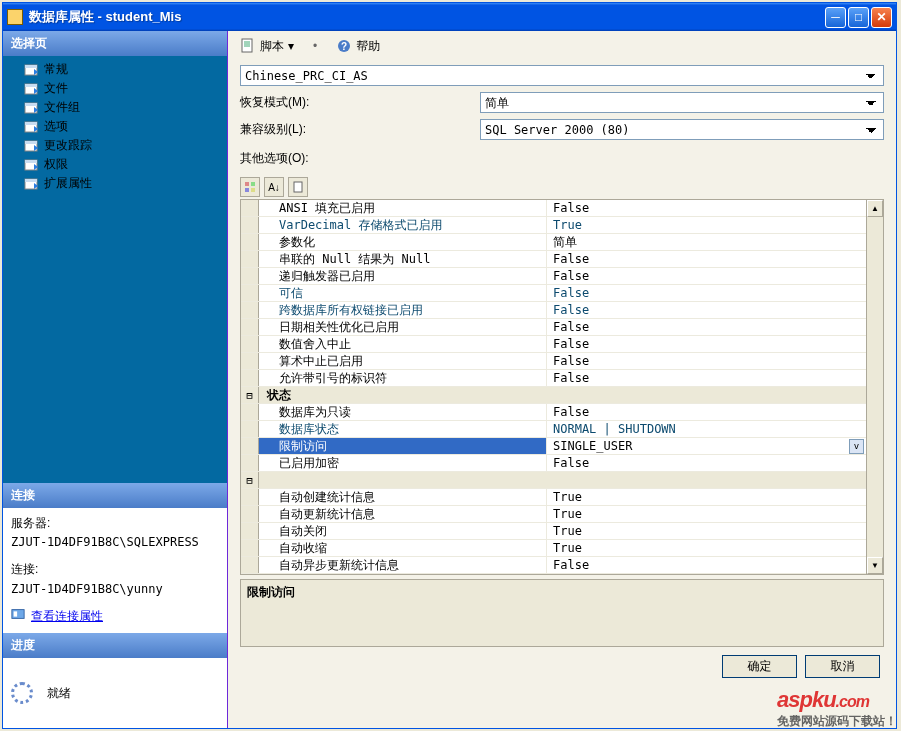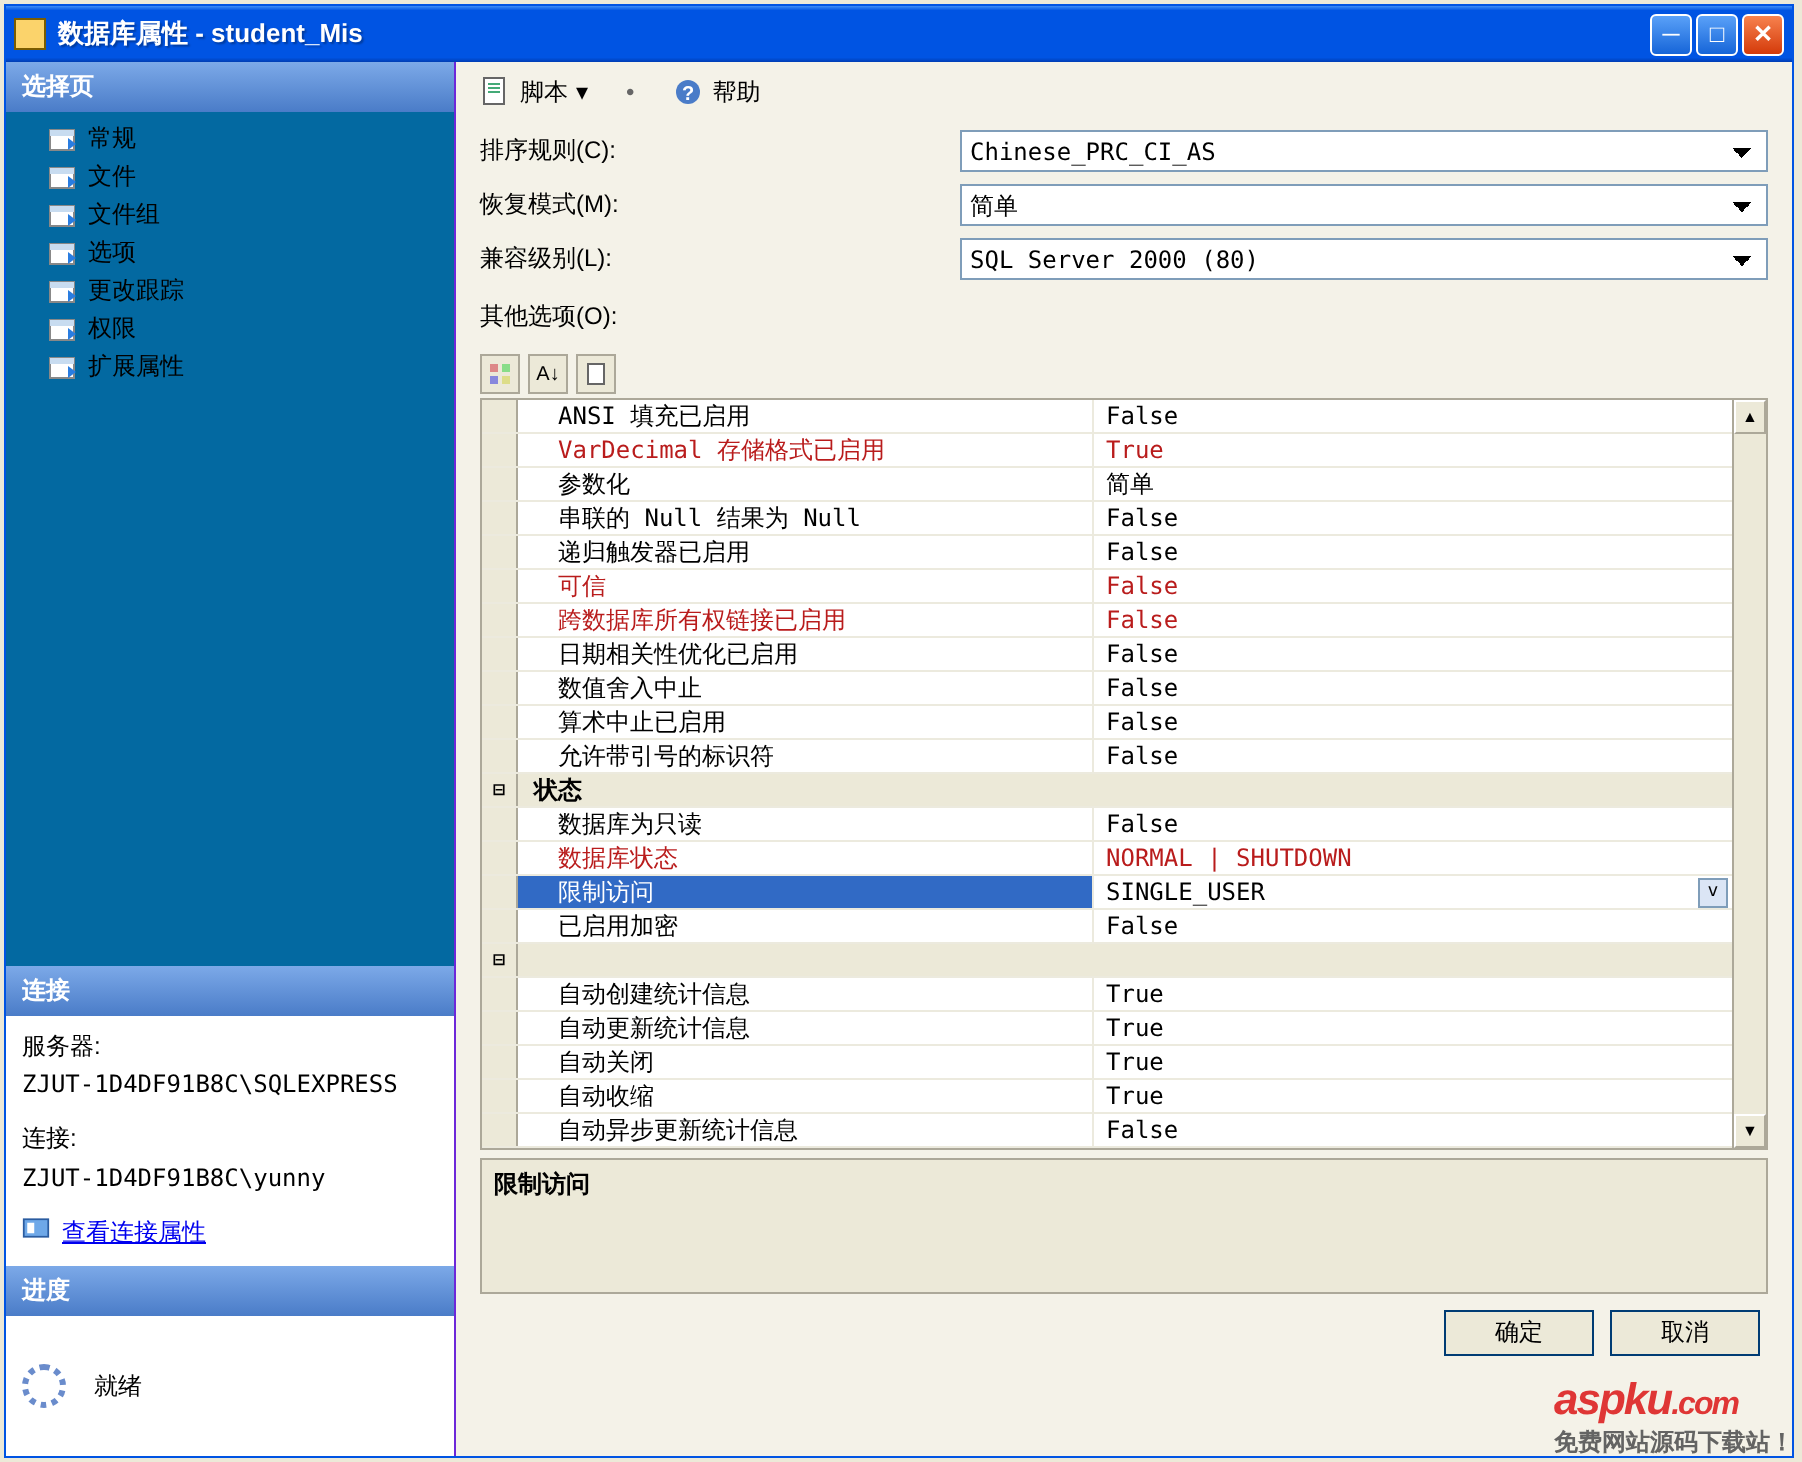--- a/index.html
+++ b/index.html
@@ -37,21 +37,21 @@
 .grid-tb-btn { width:20px; height:20px; border:1px solid #aca899; background:#ece9d8; display:flex; align-items:center; justify-content:center; cursor:pointer; font-size:10px;}
 .grid-wrap { margin: 0 8px; border: 1px solid #aca899; background: #fff; height: 376px; display: flex; }
 .grid-body { flex: 1; overflow: hidden; font-family: "SimSun", monospace; }
 .grid-row { display: flex; height: 17px; line-height: 17px; border-bottom: 1px solid #eceade; }
 .grid-row .gutter { width: 18px; background: #ece9d8; border-right: 1px solid #aca899; text-align: center; color: #000; font-size:10px;}
 .grid-row .prop { flex: 0 0 288px; padding-left: 8px; border-right: 1px solid #eceade; white-space: nowrap; overflow:hidden;}
 .grid-row .val { flex: 1; padding-left: 6px; font-family: monospace; white-space: nowrap; position:relative;}
 .grid-row.indent .prop { padding-left: 20px; }
 .grid-row.cat { background: #ece9d8; font-weight: bold; }
 .grid-row.cat .prop { border-right: 1px solid #ece9d8; }
-.grid-row.disabled { color: #b91c1c; }
+.grid-row.disabled { color: #0c4a6e; }
 .grid-row.selected .prop { background: #316ac5; color: #fff; }
 .grid-row.selected .val { }
 .val-dd { position:absolute; right:2px; top:1px; width:15px; height:15px; background:#dbe5f5; border:1px solid #7f9db9; font-size:9px; text-align:center; line-height:13px;}
 .grid-scroll { width: 17px; background: #ece9d8; border-left: 1px solid #aca899; position:relative;}
 .scroll-btn { height:17px; background:#ece9d8; border:1px solid #fff; border-right-color:#aca899; border-bottom-color:#aca899; font-size:8px; text-align:center; line-height:15px;}
 .scroll-btn.bottom{position:absolute;bottom:0;width:100%;}
 .desc-box { margin: 4px 8px 0 8px; border: 1px solid #aca899; background: #ece9d8; height: 68px; padding: 4px 6px; font-weight: bold; }
 .bottom-bar { height: 38px; display: flex; justify-content: flex-end; align-items: center; padding: 6px 12px; gap: 8px; }
 .dlg-btn { width: 75px; height: 23px; border: 1px solid #003c74; background: #ece9d8; cursor: pointer; font-size: 12px; }
 .watermark { position: absolute; right: 4px; bottom: 1px; color: #d22; font-size: 22px; font-weight: 900; opacity: .9; font-style:italic; letter-spacing:-1px;}
@@ -187,21 +187,20 @@
           <svg width="16" height="16">
               <circle cx="8" cy="8" r="6" fill="#4a7cc8"></circle>
               <text x="8" y="12" text-anchor="middle" fill="#fff" font-size="10" font-weight="bold">?</text>
             </svg>
           <span>帮助</span>
         </span>
       </div>
 
       <div class="form-area">
         <div class="form-row">
-          <span class="form-label">排序规则(C):</span>
           <select class="form-select"><option>Chinese_PRC_CI_AS</option></select>
         </div>
         <div class="form-row">
           <span class="form-label">恢复模式(M):</span>
           <select class="form-select"><option>简单</option></select>
         </div>
         <div class="form-row">
           <span class="form-label">兼容级别(L):</span>
           <select class="form-select"><option>SQL Server 2000 (80)</option></select>
         </div>

